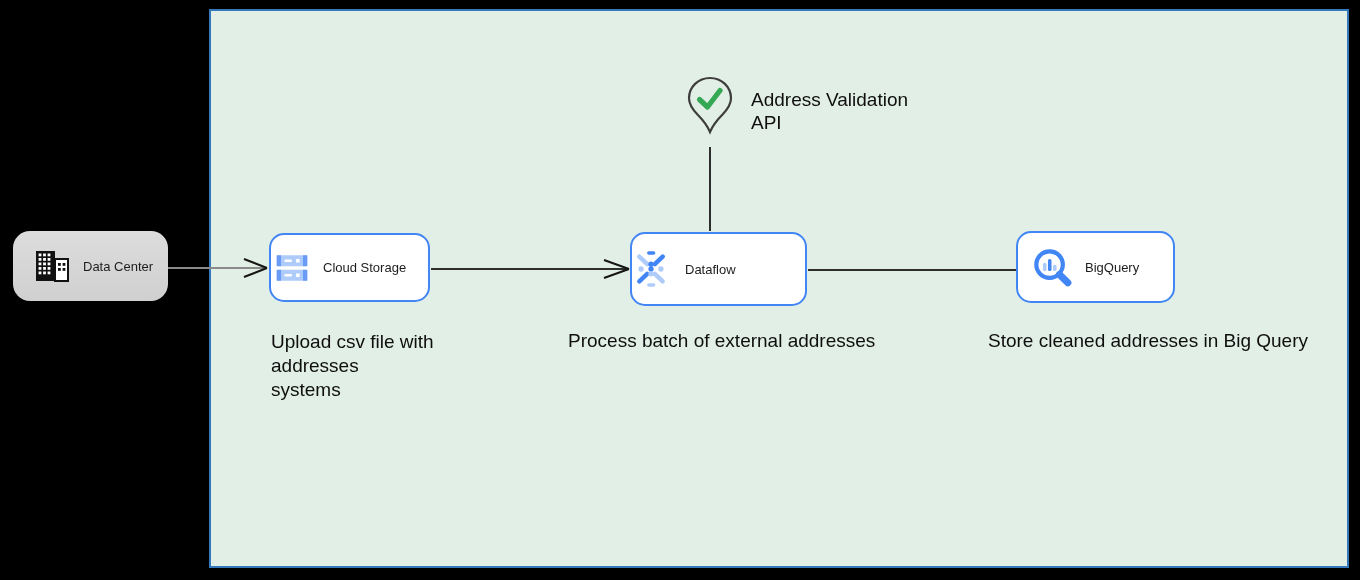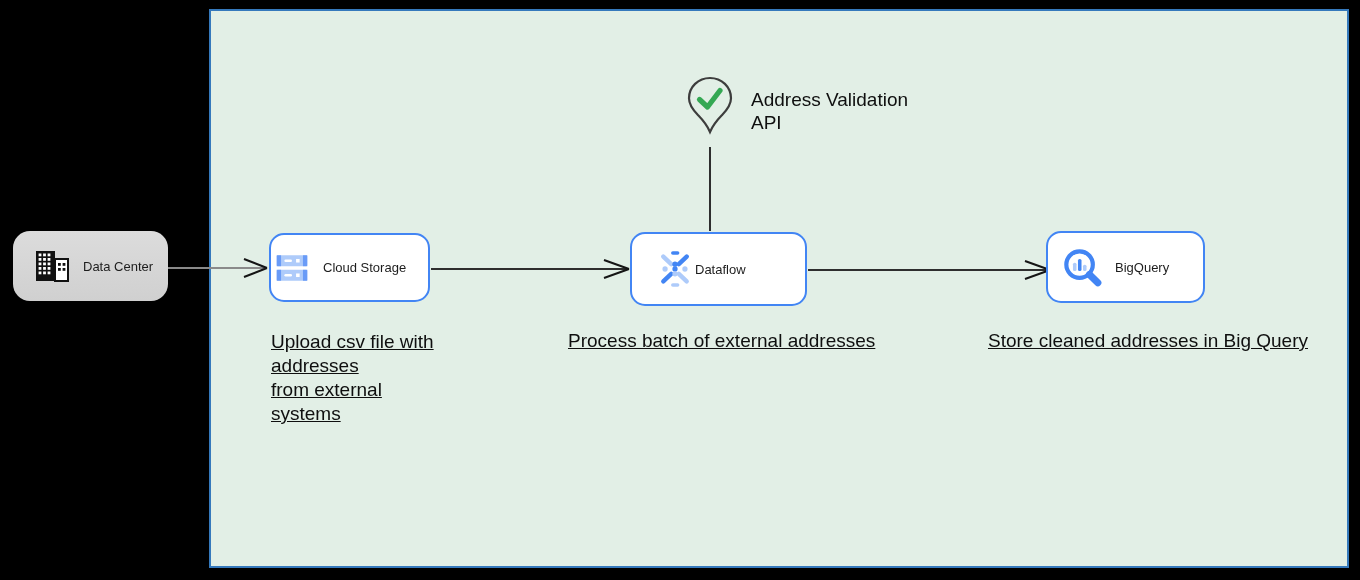--- a/index.html
+++ b/index.html
@@ -20,23 +20,23 @@
     border:2px solid var(--node-border, #4285F4);
     border-radius:15px; display:flex; align-items:center;
   }
   .node-label { font-size:13px; color:#1d1d1d; white-space:nowrap; }
   .ext-node {
     position:absolute; box-sizing:border-box; left:13px; top:231px; width:155px; height:70px;
     background:linear-gradient(var(--external-fill,#DCDCDC), #D0D0D0);
     border-radius:17px; display:flex; align-items:center; padding-left:22px; gap:14px;
   }
   #node-cs { left:269px; top:233px; width:161px; height:69px; padding-left:4px; gap:14px; }
-  #node-df { left:630px; top:232px; width:177px; height:74px; padding-left:24px; gap:1px; }
-  #node-bq { left:1046px; top:231px; width:159px; height:72px; padding-left:13px; gap:12px; }
-  .caption { position:absolute; font-size:19px; line-height:24px; color:#0f0f0f;text-decoration:underline; }
+  #node-df { left:630px; top:232px; width:177px; height:74px; padding-left:0; gap:15px; }
+  #node-bq { left:1016px; top:231px; width:159px; height:72px; padding-left:13px; gap:12px; }
+  .caption { position:absolute; font-size:19px; line-height:24px; color:#0f0f0f; }
   #cap-upload  { left:271px; top:330px; }
   #cap-process { left:568px; top:329px; white-space:nowrap; }
   #cap-store   { left:988px; top:329px; white-space:nowrap; }
   #av-label { position:absolute; left:751px; top:88px; font-size:19px; line-height:23px; color:#0f0f0f; }
   .pin-wrap { position:absolute; left:687px; top:76px; width:46px; height:60px; }
   .icon { flex:0 0 auto; display:block; }
 </style>
 </head>
 <body>
 
@@ -150,17 +150,16 @@
   </svg>
 </div>
 <div id="av-label">
   <div>Address Validation</div>
   <div>API</div>
 </div>
 
 <div class="caption" id="cap-upload">
   <div>Upload csv file with</div>
   <div>addresses</div>
-  <div>from external</div>
   <div>systems</div>
 </div>
 <div class="caption" id="cap-process">Process batch of external addresses</div>
 <div class="caption" id="cap-store">Store cleaned addresses in Big Query</div>
 
 </body></html>

